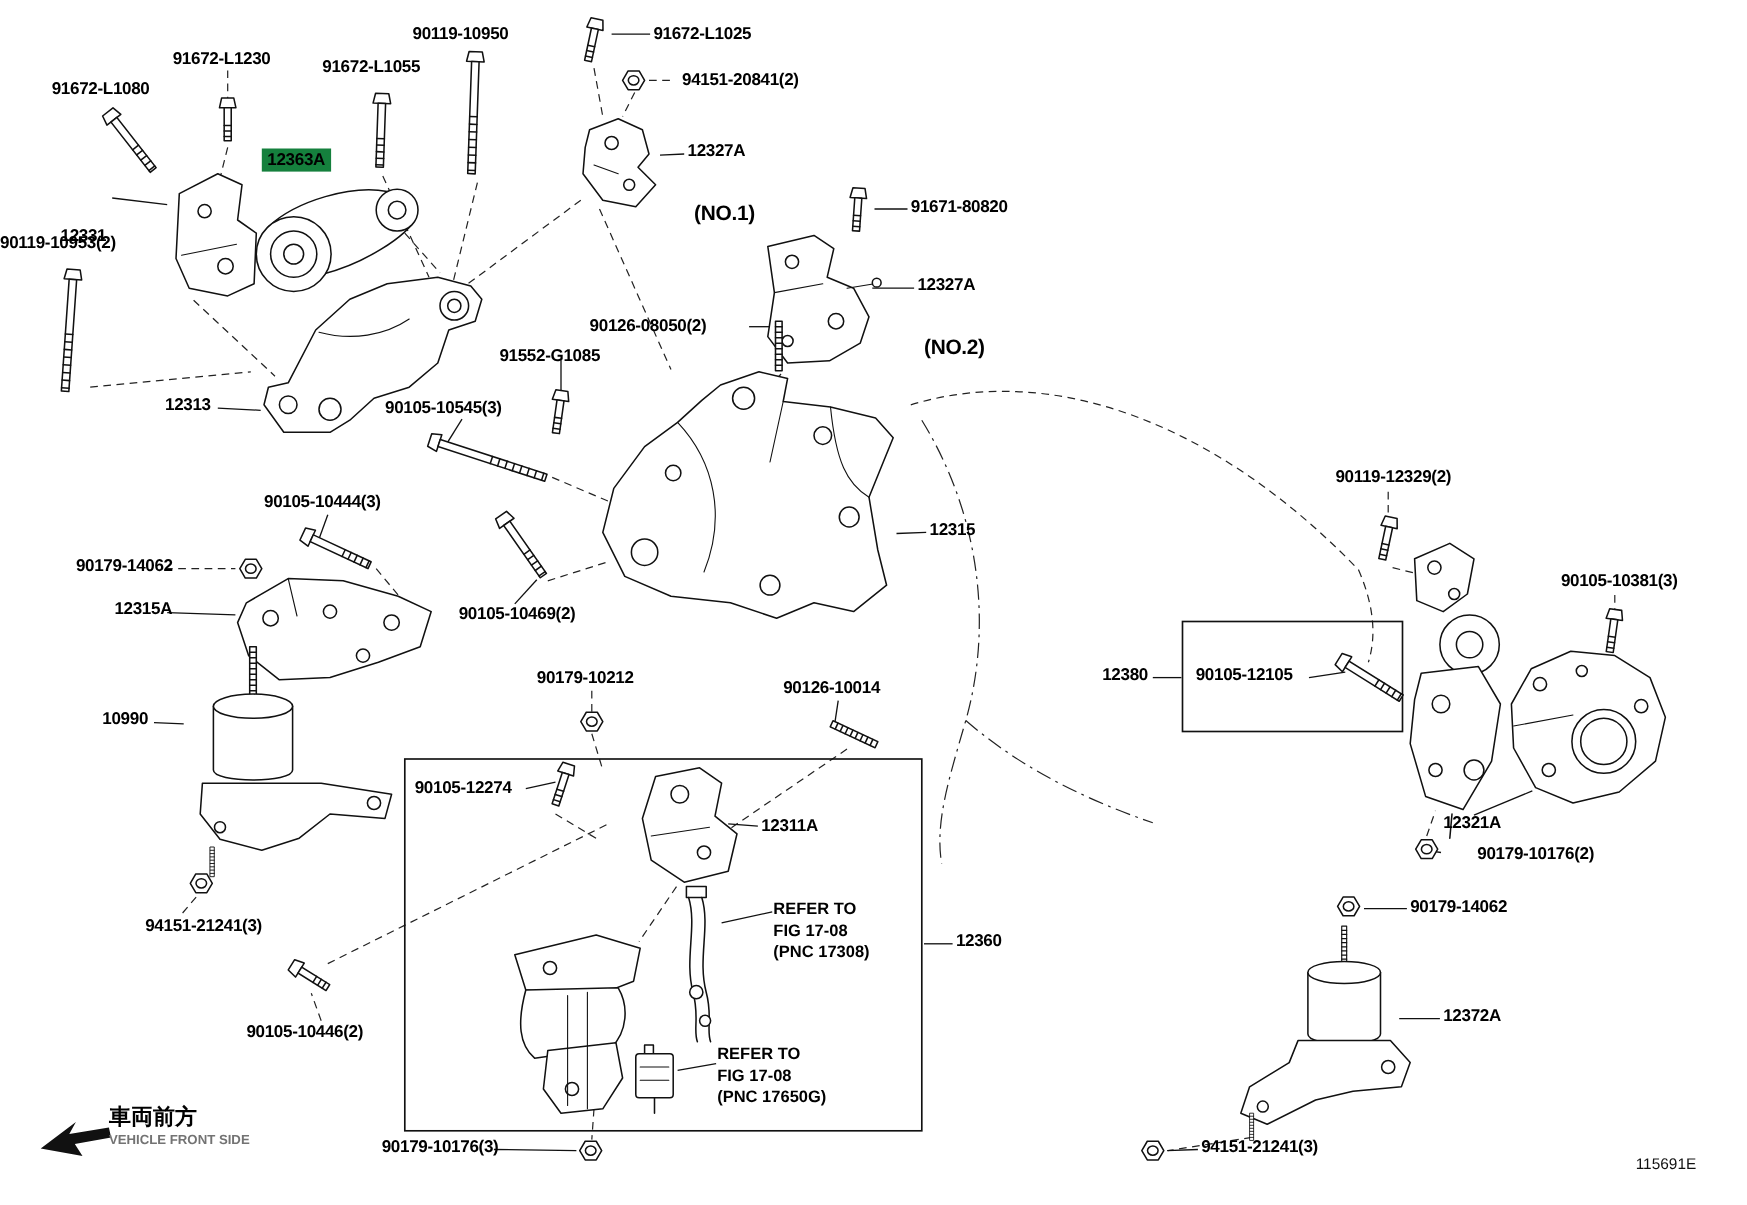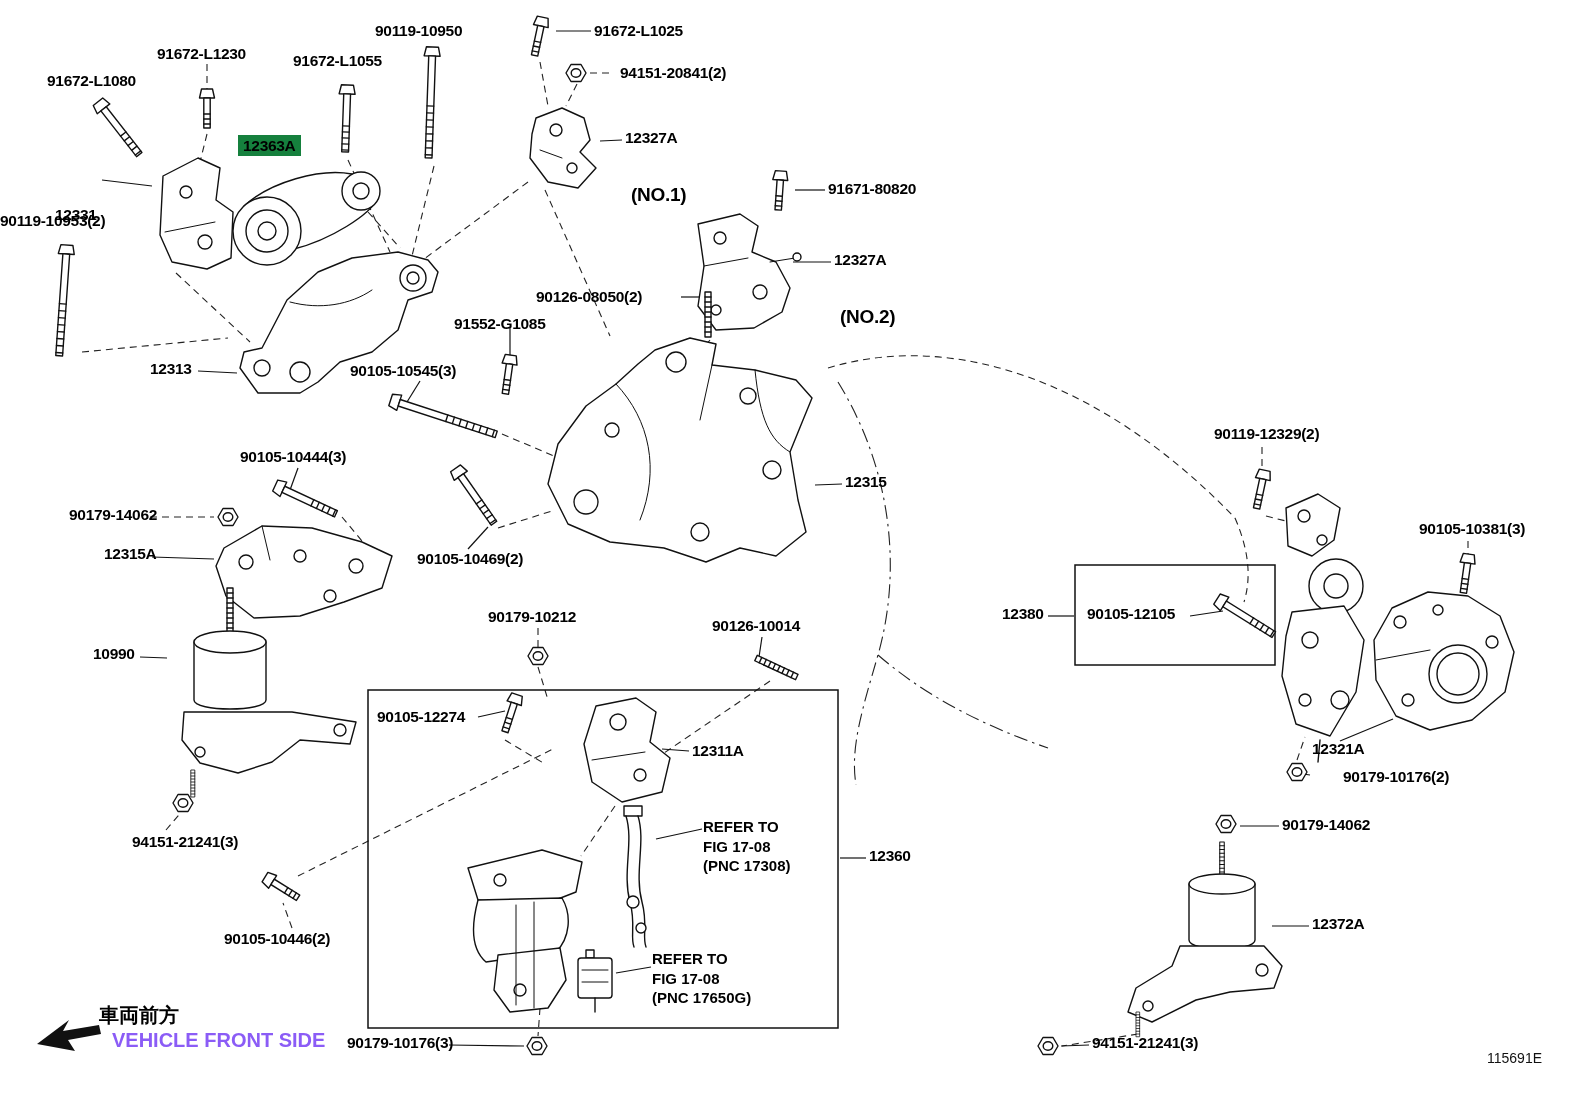--- a/index.html
+++ b/index.html
@@ -7,21 +7,21 @@
          font-family:"Liberation Sans",sans-serif;}
   .stage svg{position:absolute;left:0;top:0;}
   #labels-layer{position:absolute;left:0;top:0;width:100%;height:100%;}
   .part-label{position:absolute;font-weight:bold;font-size:15.5px;line-height:1.1;
               color:#000;white-space:nowrap;letter-spacing:-0.3px;cursor:default;}
   .part-label.highlight{padding:2px 5px;margin-left:-5px;margin-top:-2px;}
   .part-label .sub{font-size:19px;font-weight:bold;padding-left:6px;margin-top:39px;}
   .note{position:absolute;font-weight:bold;font-size:15px;line-height:1.3;color:#000;white-space:nowrap;}
   .footer-code{position:absolute;left:1487px;top:1050px;font-size:14px;color:#111;}
   .front-jp{position:absolute;left:99px;top:1002px;font-weight:bold;font-size:20px;color:#000;}
-  .front-en{position:absolute;left:99px;top:1029px;font-weight:bold;font-size:20px;color:#8b5cf6;margin-left:13px;}
+  .front-en{position:absolute;left:99px;top:1029px;font-weight:bold;font-size:12px;color:#737373;}
 
   
   .dash{stroke:#222;stroke-width:1.1;fill:none;stroke-dasharray:7 5;}
   .dashdot{stroke:#222;stroke-width:1.1;fill:none;stroke-dasharray:14 5 2.5 5;}
   .lead{stroke:#111;stroke-width:1.2;fill:none;}
   .part{stroke:#111;stroke-width:1.4;fill:#fff;stroke-linejoin:round;stroke-linecap:round;}
   .thin{stroke:#111;stroke-width:1;fill:none;}
   .box{stroke:#111;stroke-width:1.5;fill:none;}
   .solidfill{fill:#111;stroke:none;}
 </style>

